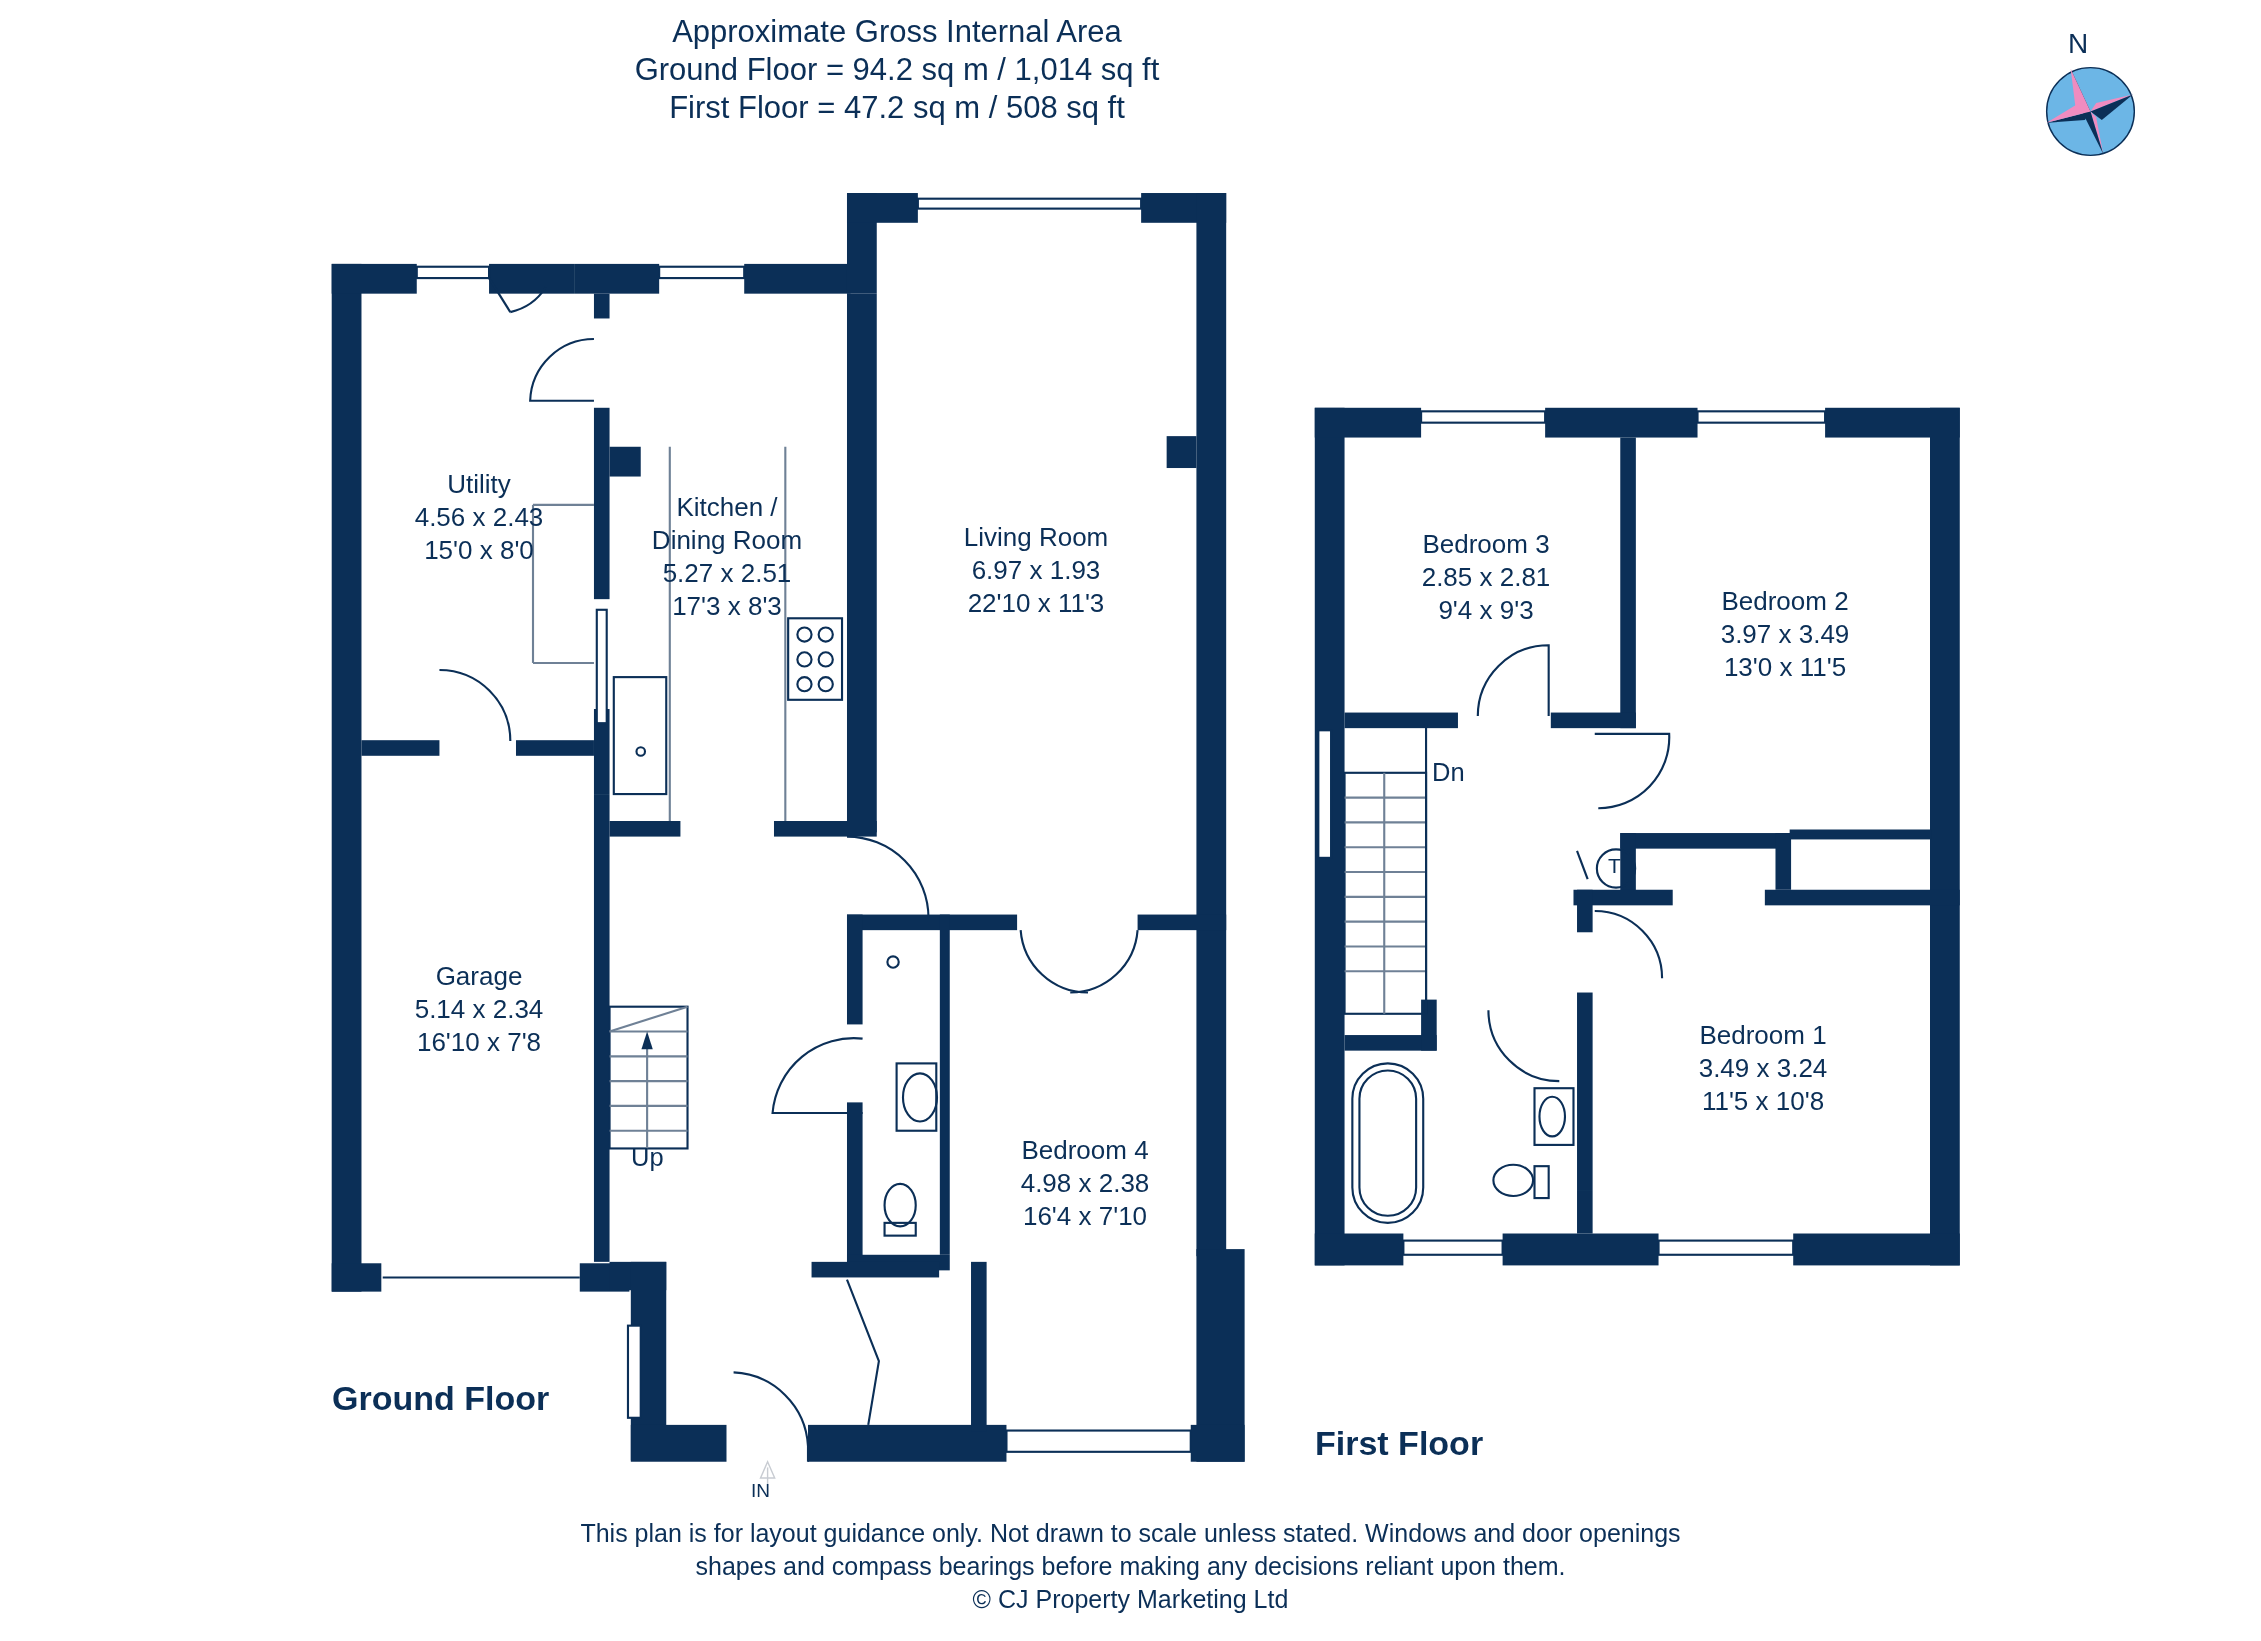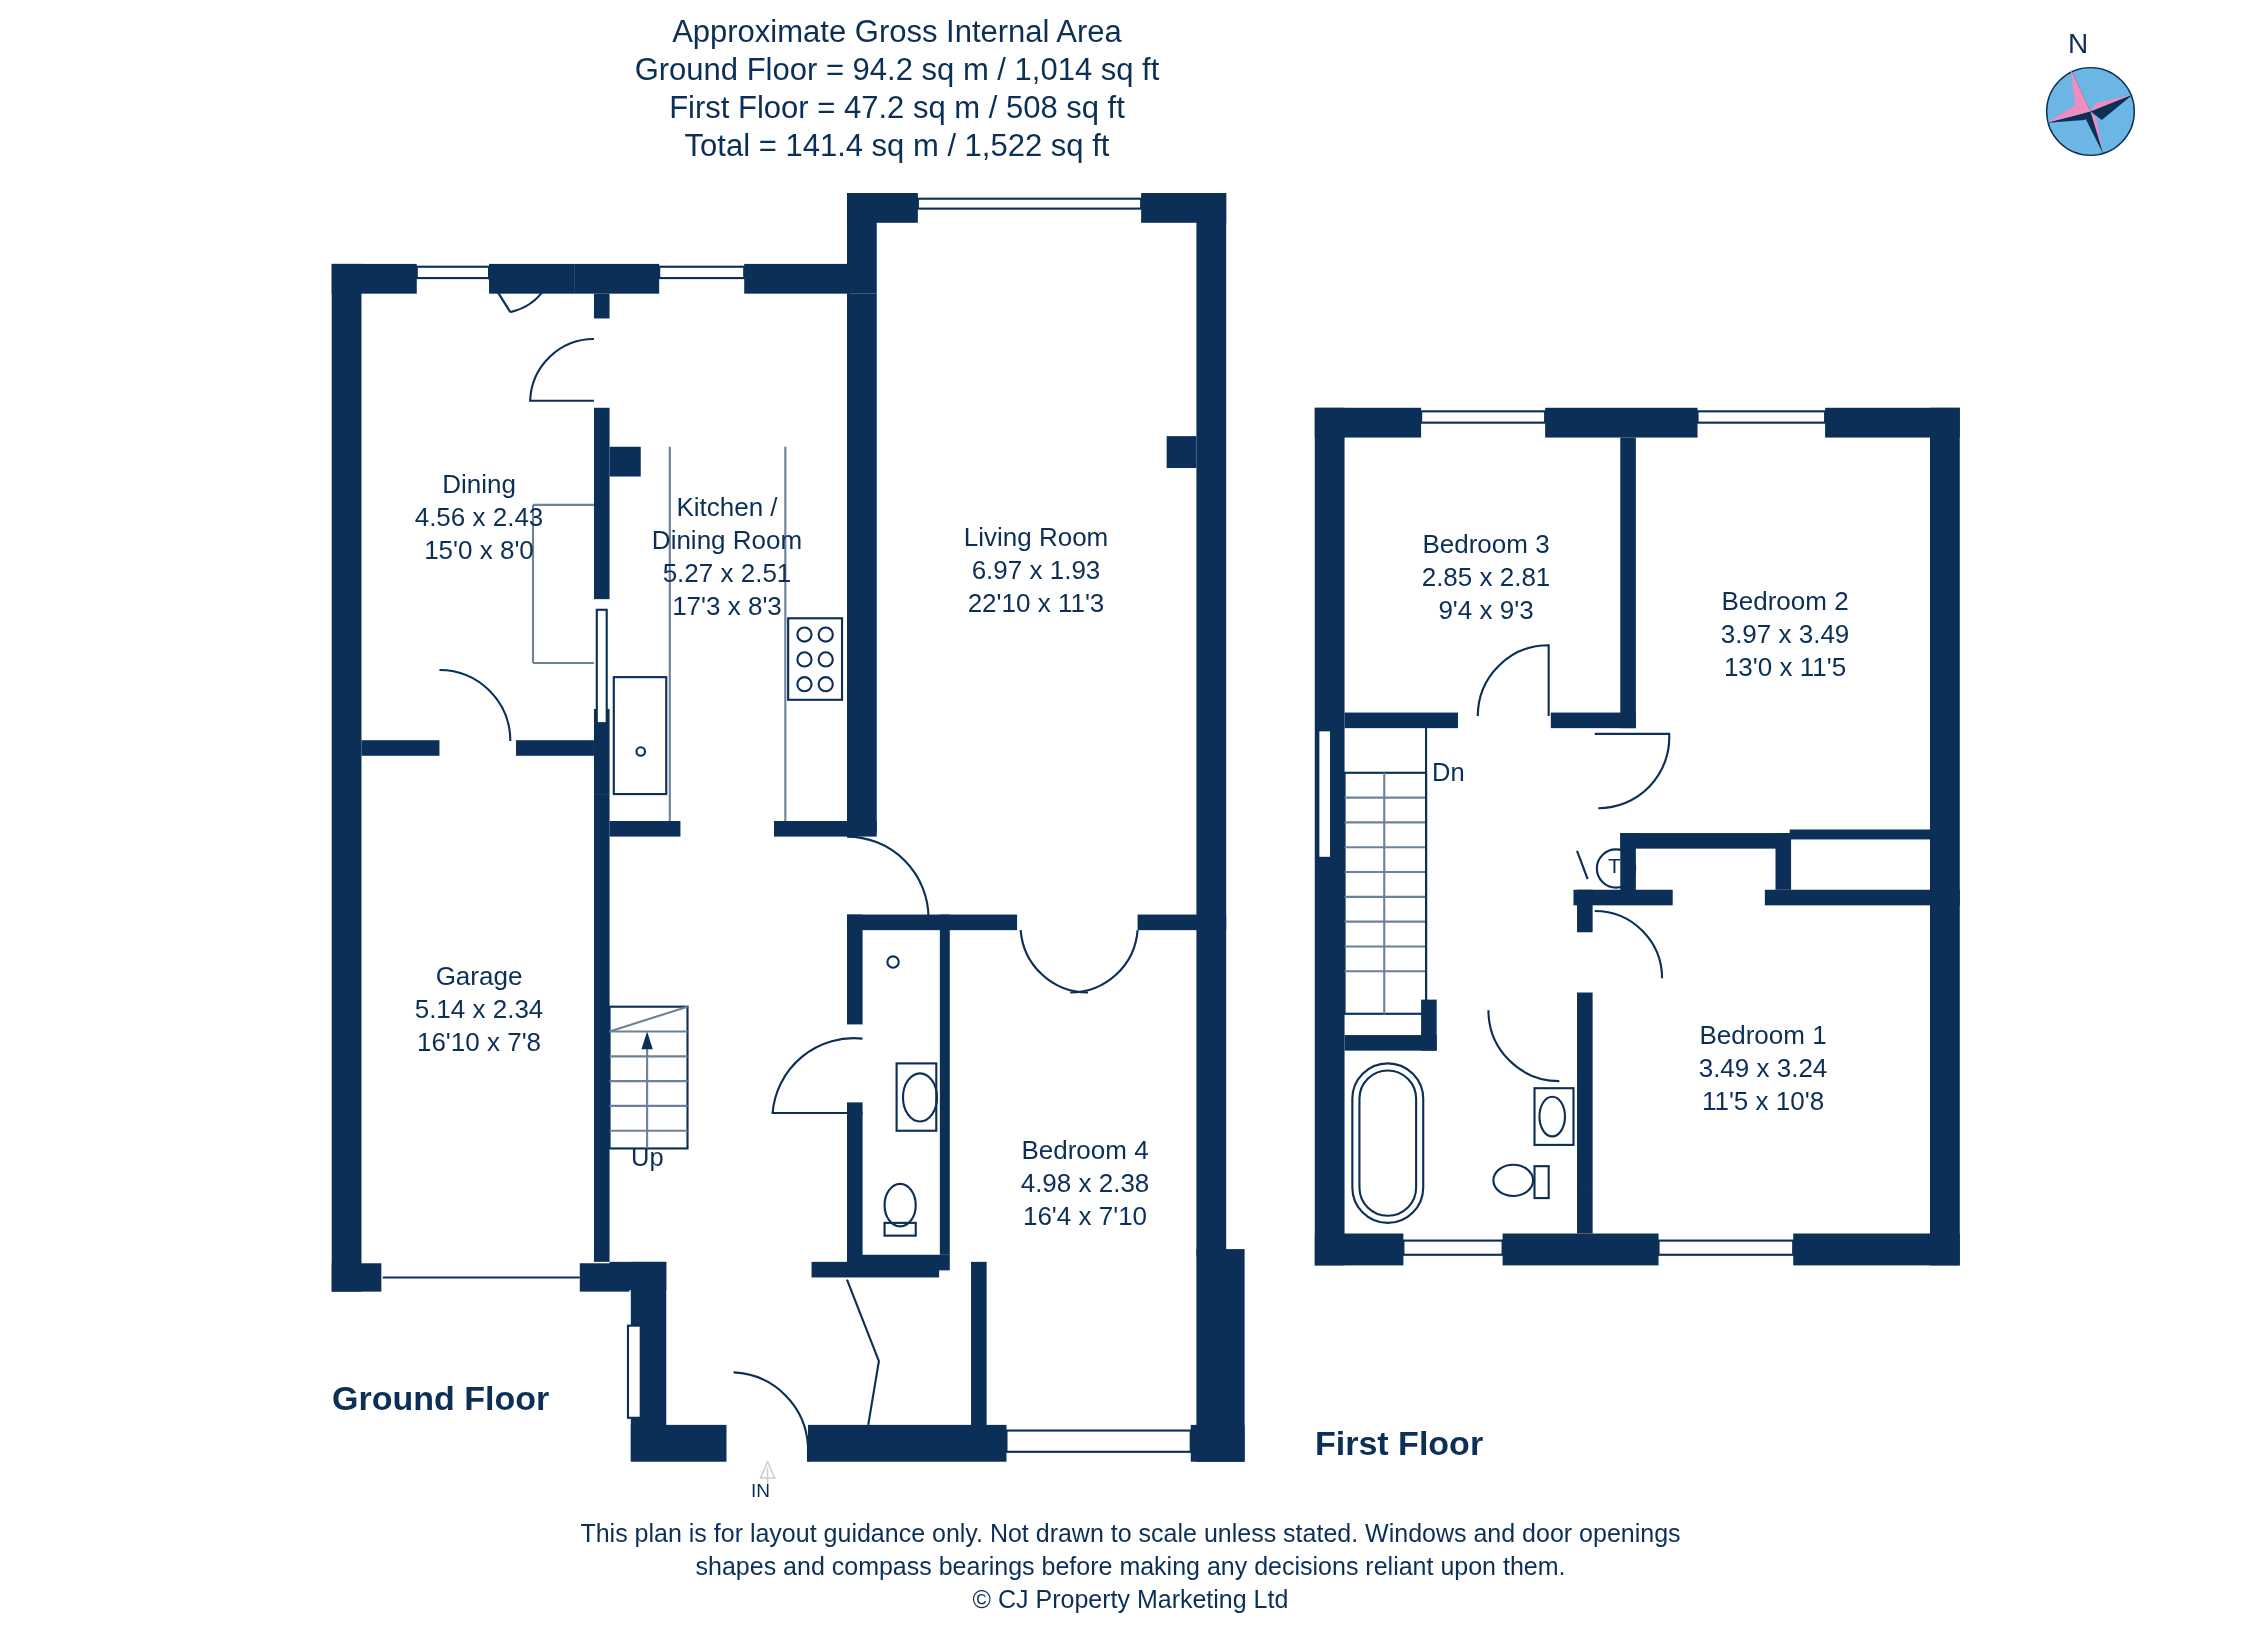--- a/index.html
+++ b/index.html
@@ -20,21 +20,20 @@
   .grey { stroke: #6f8196; stroke-width: 3; fill: none; }
   .win { fill: #ffffff; stroke: #0b2f57; stroke-width: 3; }
 </style>
 </head>
 <body>
 
 <div class="abs header">
   <div>Approximate Gross Internal Area</div>
   <div>Ground Floor = 94.2 sq m / 1,014 sq ft</div>
   <div>First Floor = 47.2 sq m / 508 sq ft</div>
-  <div>Total = 141.4 sq m / 1,522 sq ft</div>
 </div>
 
 <div class="abs compass">
   <span class="compass-n">N</span>
   <svg width="99" height="99" viewBox="0 0 140 140" style="position:absolute;left:0;top:34px;">
     <circle cx="70" cy="70" r="62" fill="#6cb6e6" stroke="#0b2f57" stroke-width="2"></circle>
 
     <polygon points="42,10 62,62 70,70" fill="#0b2f57"></polygon>
     <polygon points="42,10 70,70 50,74" fill="#f08cc0"></polygon>
     <polygon points="130,46 78,58 70,70" fill="#f08cc0"></polygon>
@@ -229,21 +228,21 @@
     <rect class="thin" x="2165" y="1645" width="20" height="45"></rect>
   </g>
 
   <g>
     <line stroke="#c8ccd2" stroke-width="2" x1="1083" y1="2070" x2="1083" y2="2110"></line>
     <polygon points="1073,2085 1083,2062 1093,2085" fill="none" stroke="#c8ccd2" stroke-width="2"></polygon>
   </g>
 </svg>
 
 <div class="room-label" style="left:479px; top:468px;">
-  <div>Dining</div>
+  <div>Utility</div>
   <div>4.56 x 2.43</div>
   <div>15'0 x 8'0</div>
 </div>
 <div class="room-label" style="left:727px; top:491px;">
   <div>Kitchen /</div>
   <div>Dining Room</div>
   <div>5.27 x 2.51</div>
   <div>17'3 x 8'3</div>
 </div>
 <div class="room-label" style="left:1036px; top:521px;">

